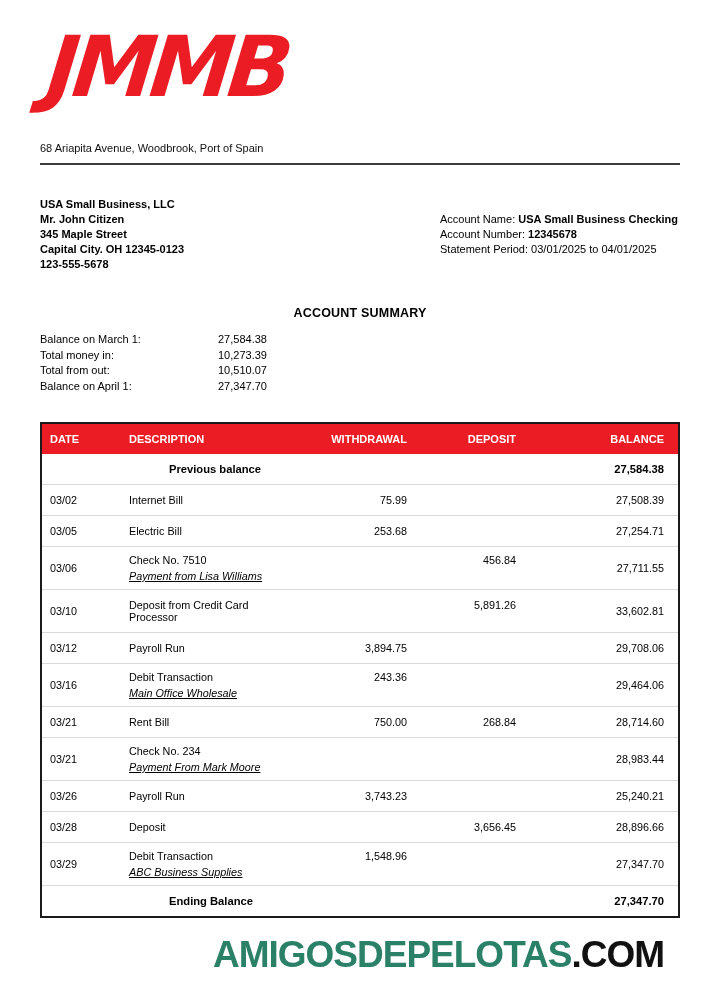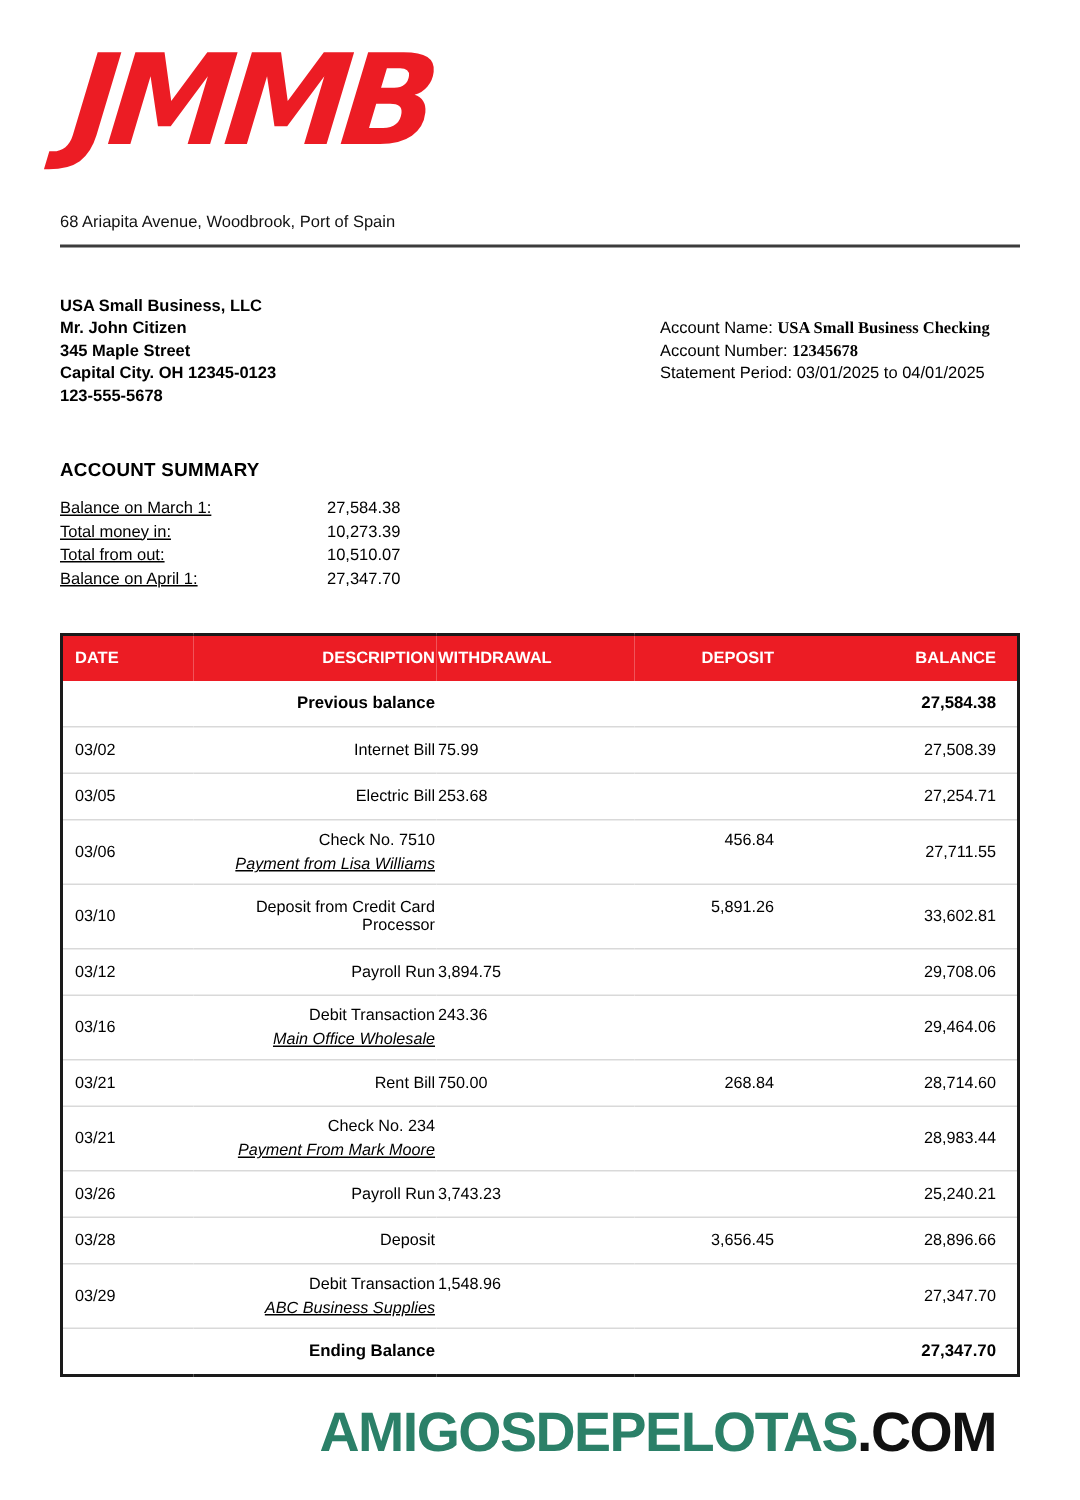--- a/index.html
+++ b/index.html
@@ -60,34 +60,34 @@
     font-size: 11px;
     font-weight: bold;
     line-height: 15px;
   }
   .account-info {
     font-size: 11px;
     line-height: 15px;
     padding-top: 15px;
     width: 240px;
   }
-  .account-info .val-bold { font-weight: bold; font-family: Liberation Serif, serif; }
+  .account-info .val-bold { font-weight: bold; }
 
   
   .summary-title {
     margin-top: 34px;
     font-size: 12.5px;
     font-weight: bold;
     letter-spacing: 0.2px;
+    text-align: center;
   }
   .summary-rows { margin-top: 12px; font-size: 11px; line-height: 15.5px; }
   .summary-row .s-label {
     display: inline-block;
     width: 178px;
-    text-decoration: underline;
   }
 
   
   .txn-table {
     width: 100%;
     margin-top: 28px;
     border-collapse: collapse;
     font-size: 10.8px;
     border: 2px solid #1a1a1a;
   }
@@ -101,22 +101,22 @@
   }
   .txn-table td {
     padding-top: 9px;
     padding-bottom: 9px;
     vertical-align: middle;
   }
   .txn-table tbody tr { border-bottom: 1px solid #d9d9d9; }
   .txn-table tbody tr:last-child { border-bottom: none; }
 
   .col-date   { width: 78px;  text-align: left;  padding-left: 8px; }
-  .col-desc   { text-align: right; padding-left: 0; }
-  .col-withdrawal { width: 115px; text-align: left; padding-right: 16px; }
+  .col-desc   { text-align: left; padding-left: 0; }
+  .col-withdrawal { width: 115px; text-align: right; padding-right: 16px; }
   .col-deposit    { width: 92px;  text-align: right; padding-right: 4px;  }
   .col-balance    { width: 104px; text-align: right; padding-right: 14px; }
 
   td.col-withdrawal, td.col-deposit { vertical-align: top; }
 
   .two-line td { padding-top: 7px; padding-bottom: 7px; }
   .desc-sub { font-style: italic; margin-top: 4px; text-decoration: underline; }
 
   .bold-row .desc-main, .bold-row .col-balance { font-weight: bold; font-size: 11.2px; padding-left: 40px; }
 

